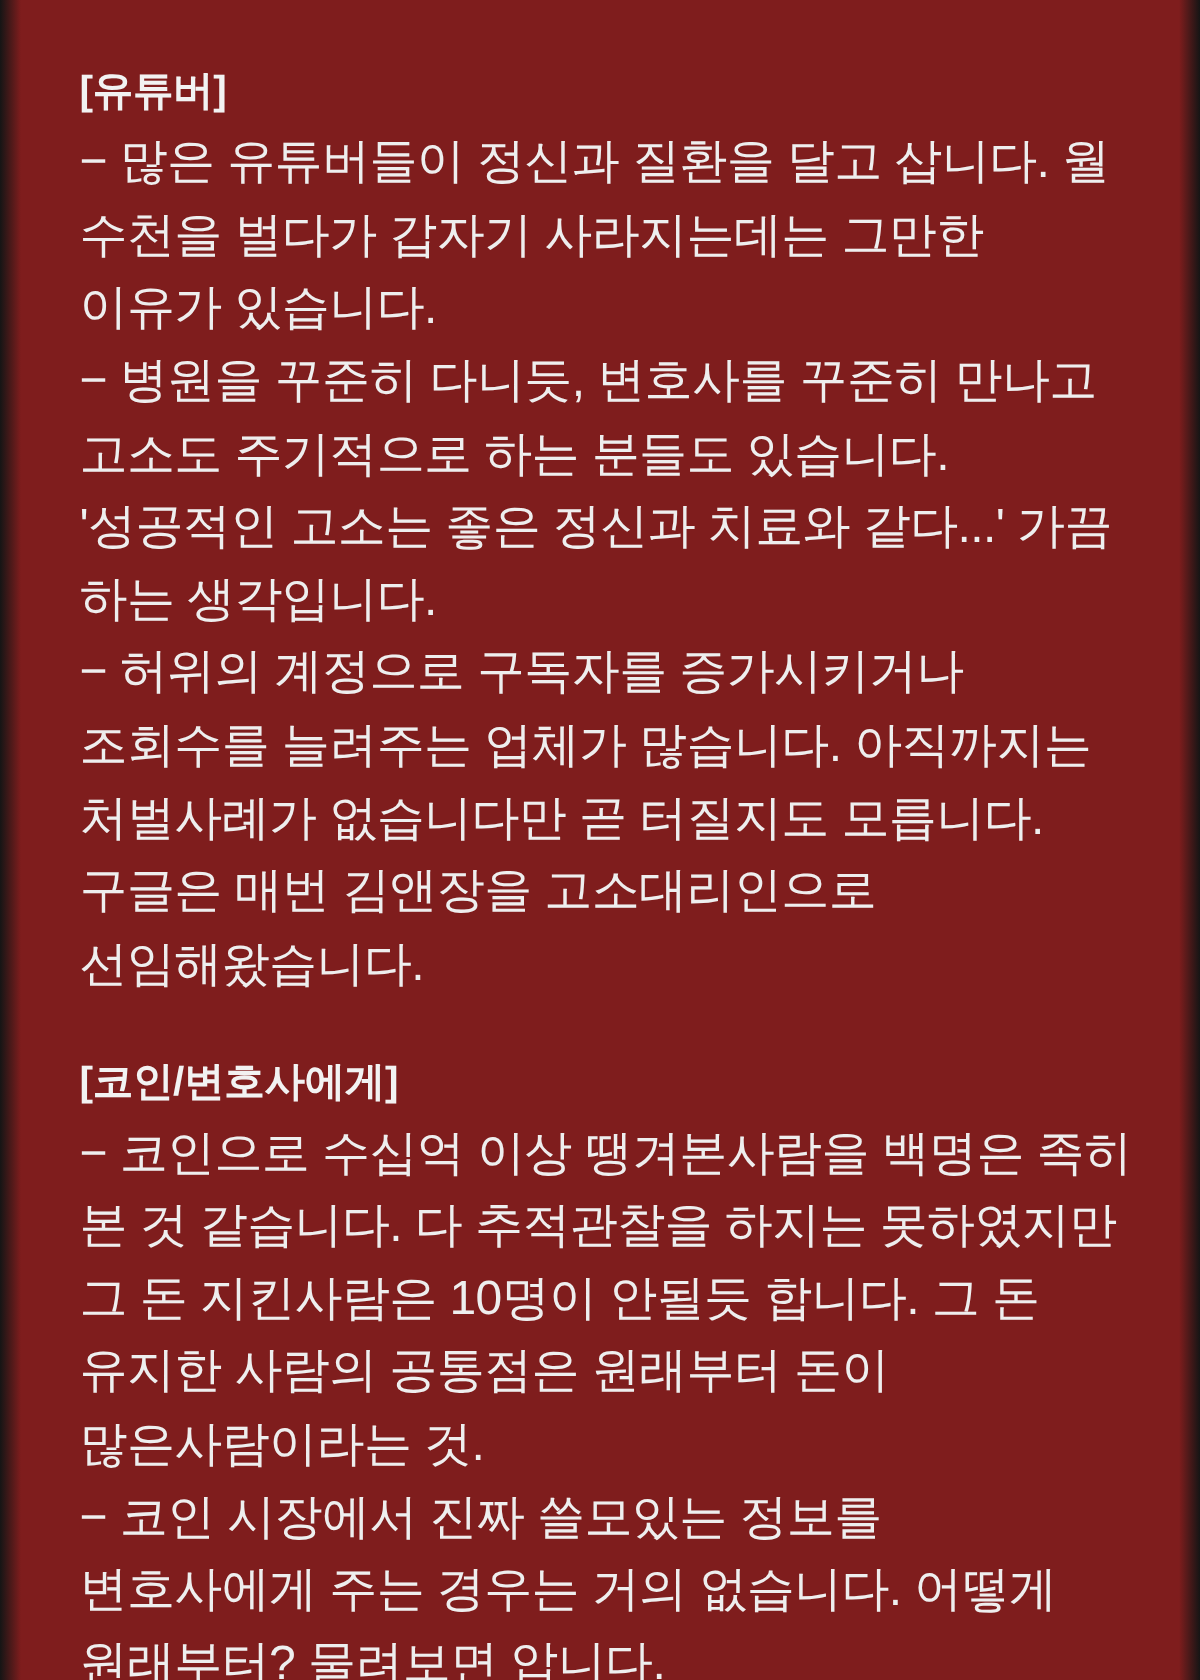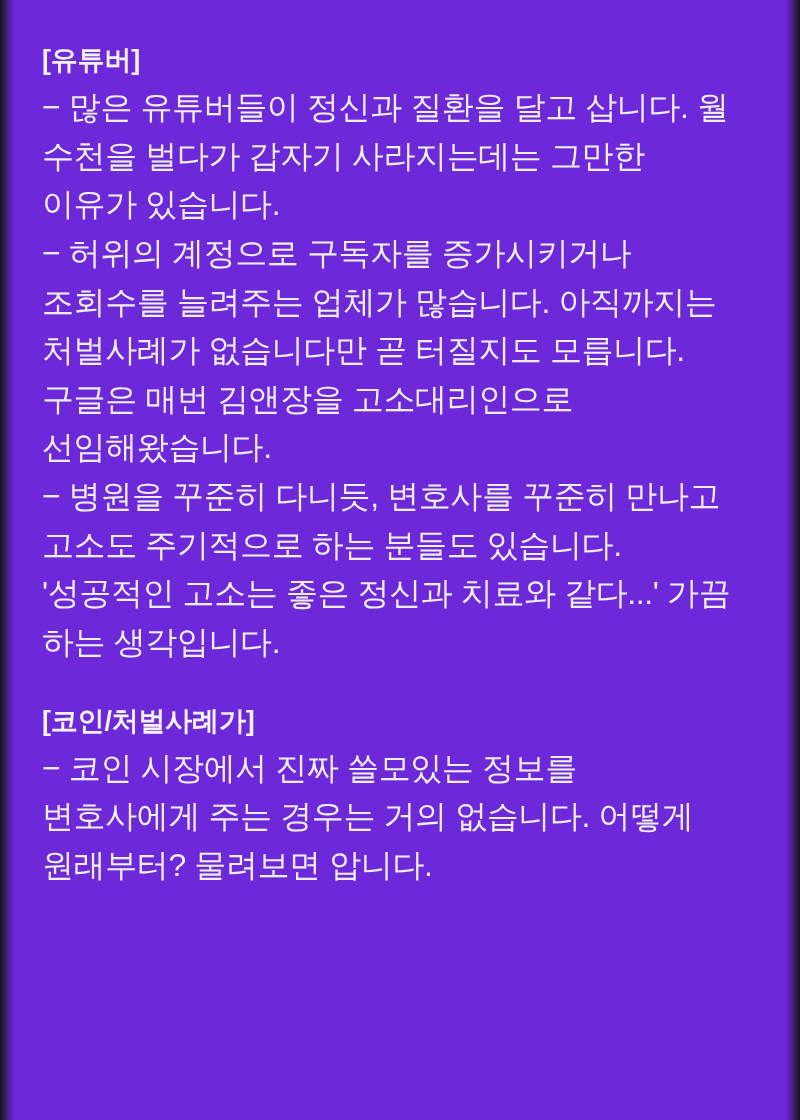--- a/index.html
+++ b/index.html
@@ -11,23 +11,23 @@
     overflow: hidden;
   }
   body {
     font-family: "Liberation Sans", "DejaVu Sans", sans-serif;
     color: #e9e9e9;
   }
   .page {
     position: relative;
     width: 800px;
     height: 1120px;
-    background: #6d28d9;
+    background: #7f1d1d;
     box-sizing: border-box;
-    padding: 40px 42px 0 42px;
+    padding: 40px 42px 0 53px;
   }
   
   .page::before,
   .page::after {
     content: "";
     position: absolute;
     top: 0;
     bottom: 0;
     width: 14px;
     pointer-events: none;
@@ -64,32 +64,37 @@
 <body>
 
 <div class="page">
   <div class="doc">
 
     <section class="section">
       <h2 class="section-title">[유튜버]</h2>
       <p class="para">− 많은 유튜버들이 정신과 질환을 달고 삽니다. 월
 수천을 벌다가 갑자기 사라지는데는 그만한
 이유가 있습니다.</p>
+      <p class="para">− 병원을 꾸준히 다니듯, 변호사를 꾸준히 만나고
+고소도 주기적으로 하는 분들도 있습니다.
+'성공적인 고소는 좋은 정신과 치료와 같다...' 가끔
+하는 생각입니다.</p>
       <p class="para">− 허위의 계정으로 구독자를 증가시키거나
 조회수를 늘려주는 업체가 많습니다. 아직까지는
 처벌사례가 없습니다만 곧 터질지도 모릅니다.
 구글은 매번 김앤장을 고소대리인으로
 선임해왔습니다.</p>
-      <p class="para">− 병원을 꾸준히 다니듯, 변호사를 꾸준히 만나고
-고소도 주기적으로 하는 분들도 있습니다.
-'성공적인 고소는 좋은 정신과 치료와 같다...' 가끔
-하는 생각입니다.</p>
     </section>
 
     <section class="section">
-      <h2 class="section-title">[코인/처벌사례가]</h2>
+      <h2 class="section-title">[코인/변호사에게]</h2>
+      <p class="para">− 코인으로 수십억 이상 땡겨본사람을 백명은 족히
+본 것 같습니다. 다 추적관찰을 하지는 못하였지만
+그 돈 지킨사람은 10명이 안될듯 합니다. 그 돈
+유지한 사람의 공통점은 원래부터 돈이
+많은사람이라는 것.</p>
       <p class="para">− 코인 시장에서 진짜 쓸모있는 정보를
 변호사에게 주는 경우는 거의 없습니다. 어떻게
 원래부터? 물려보면 압니다.</p>
     </section>
 
   </div>
 </div>
 
 </body></html>

